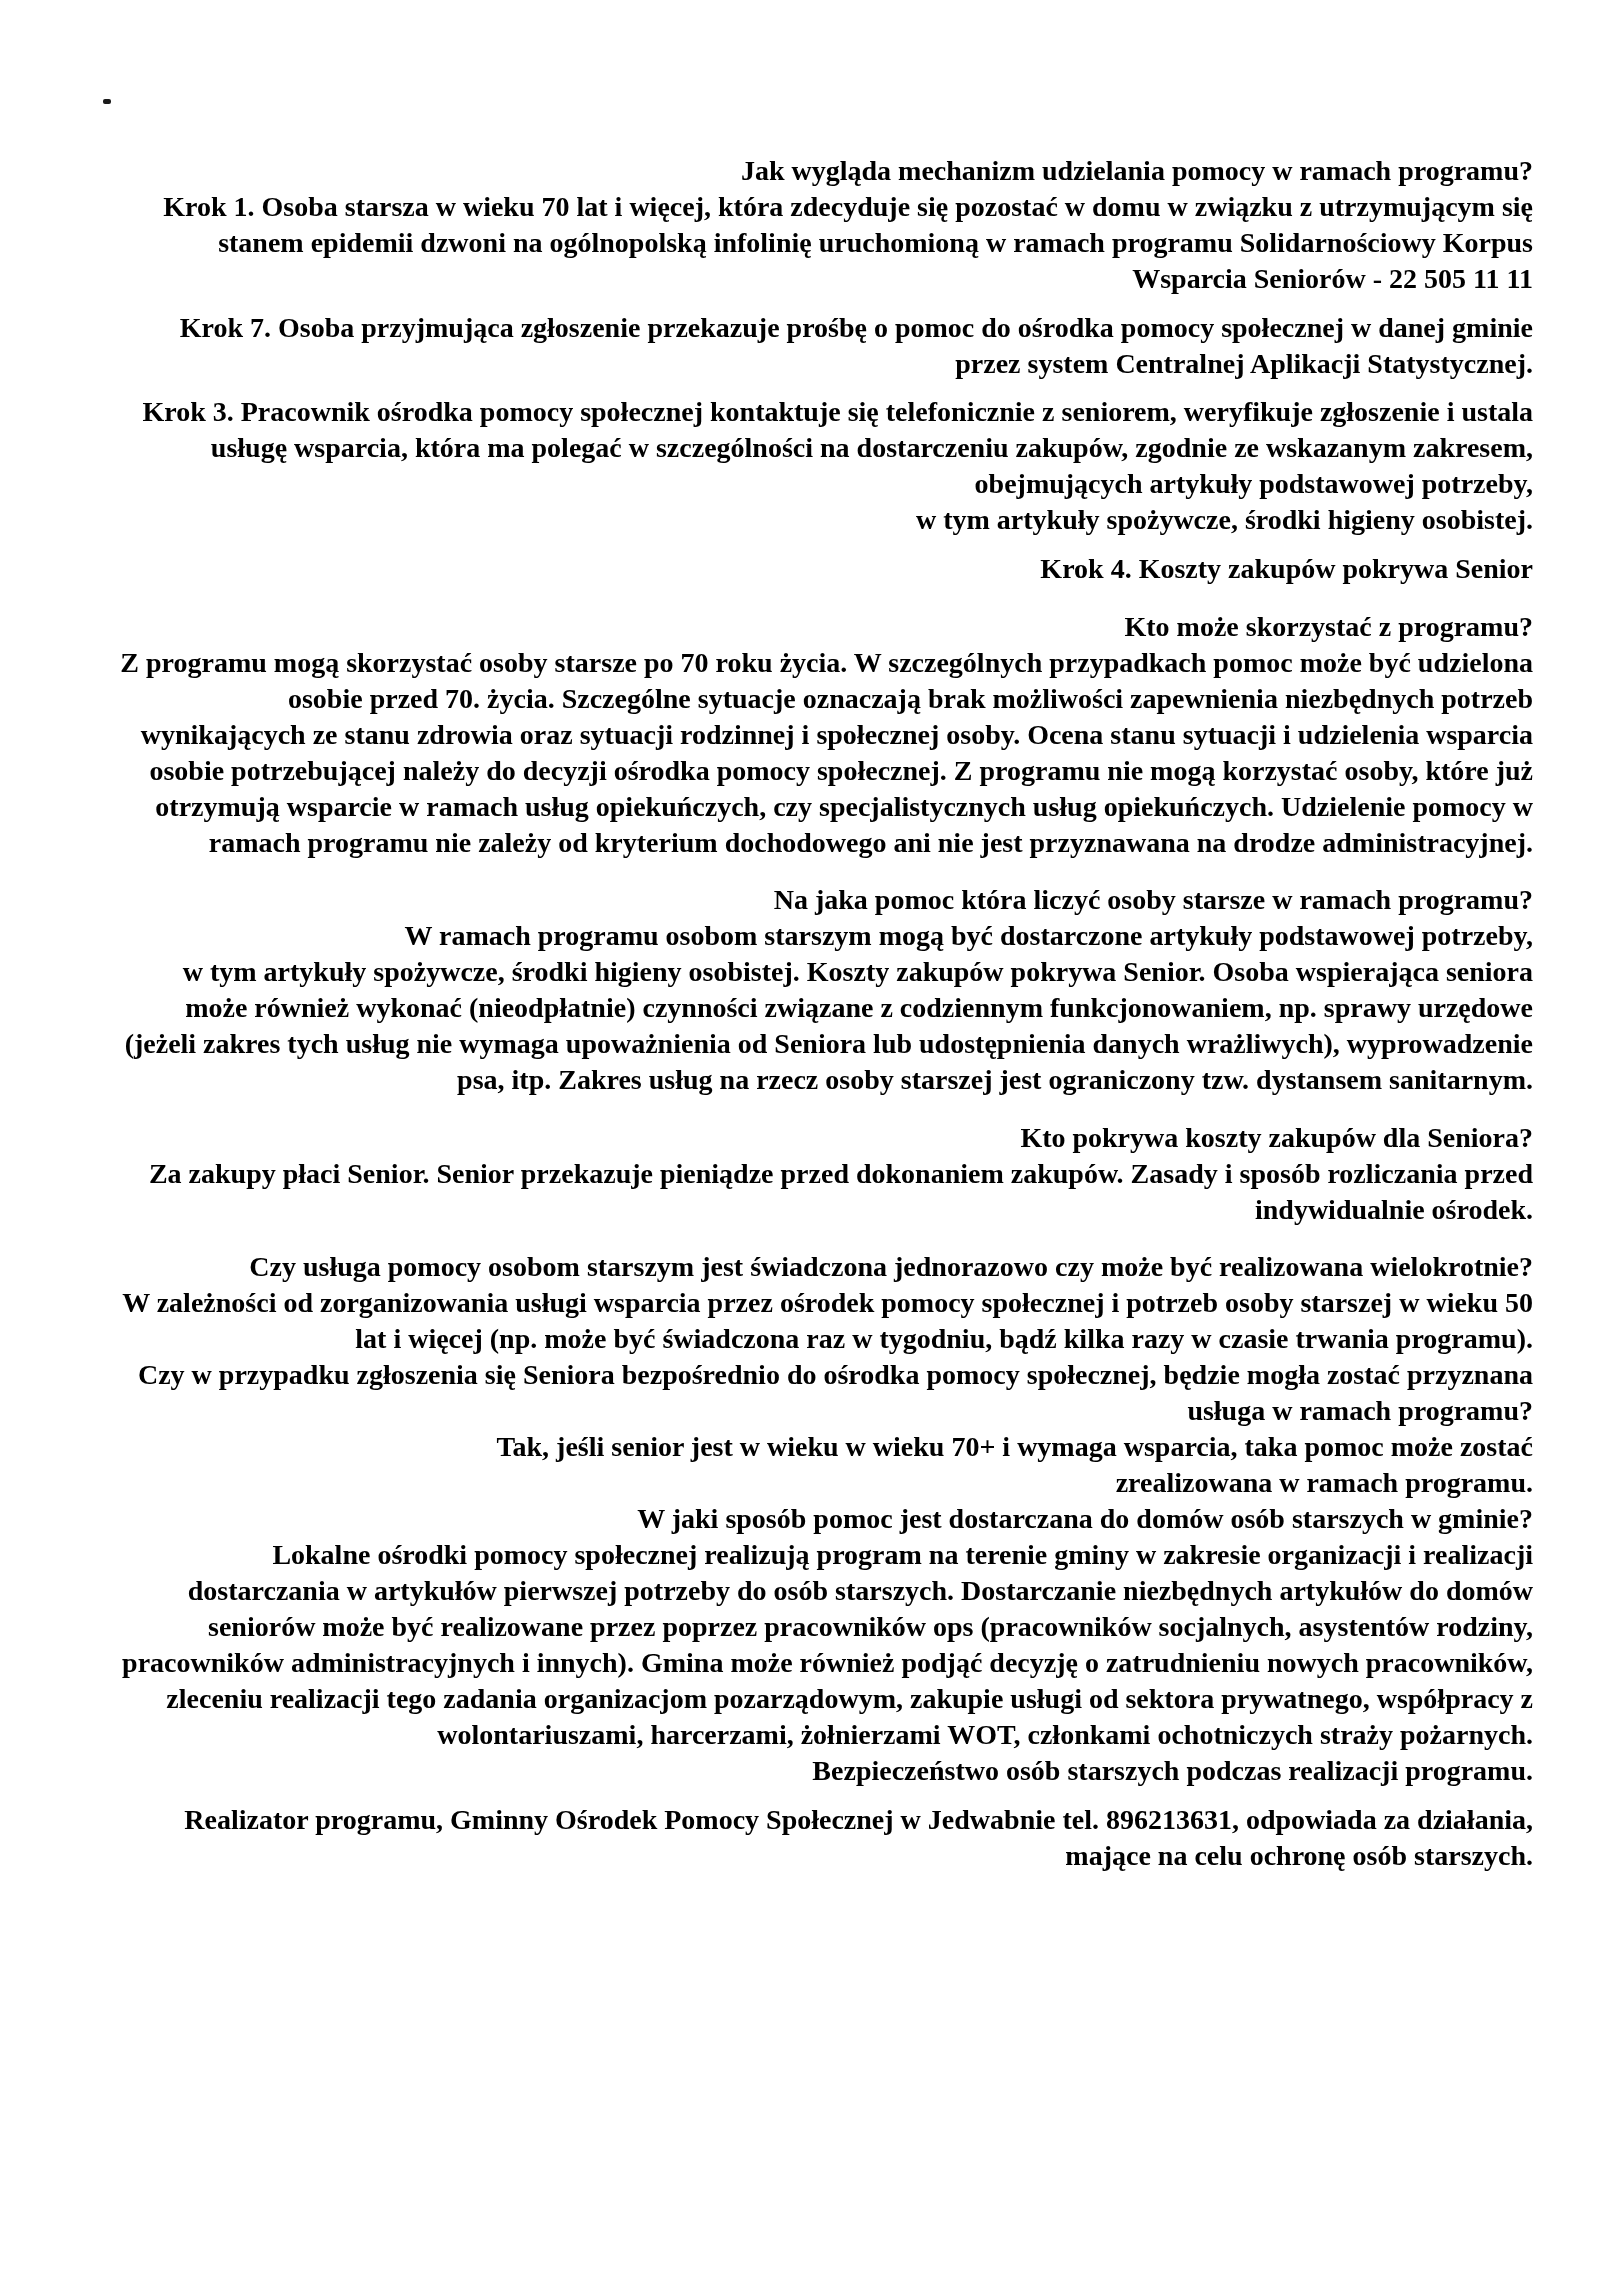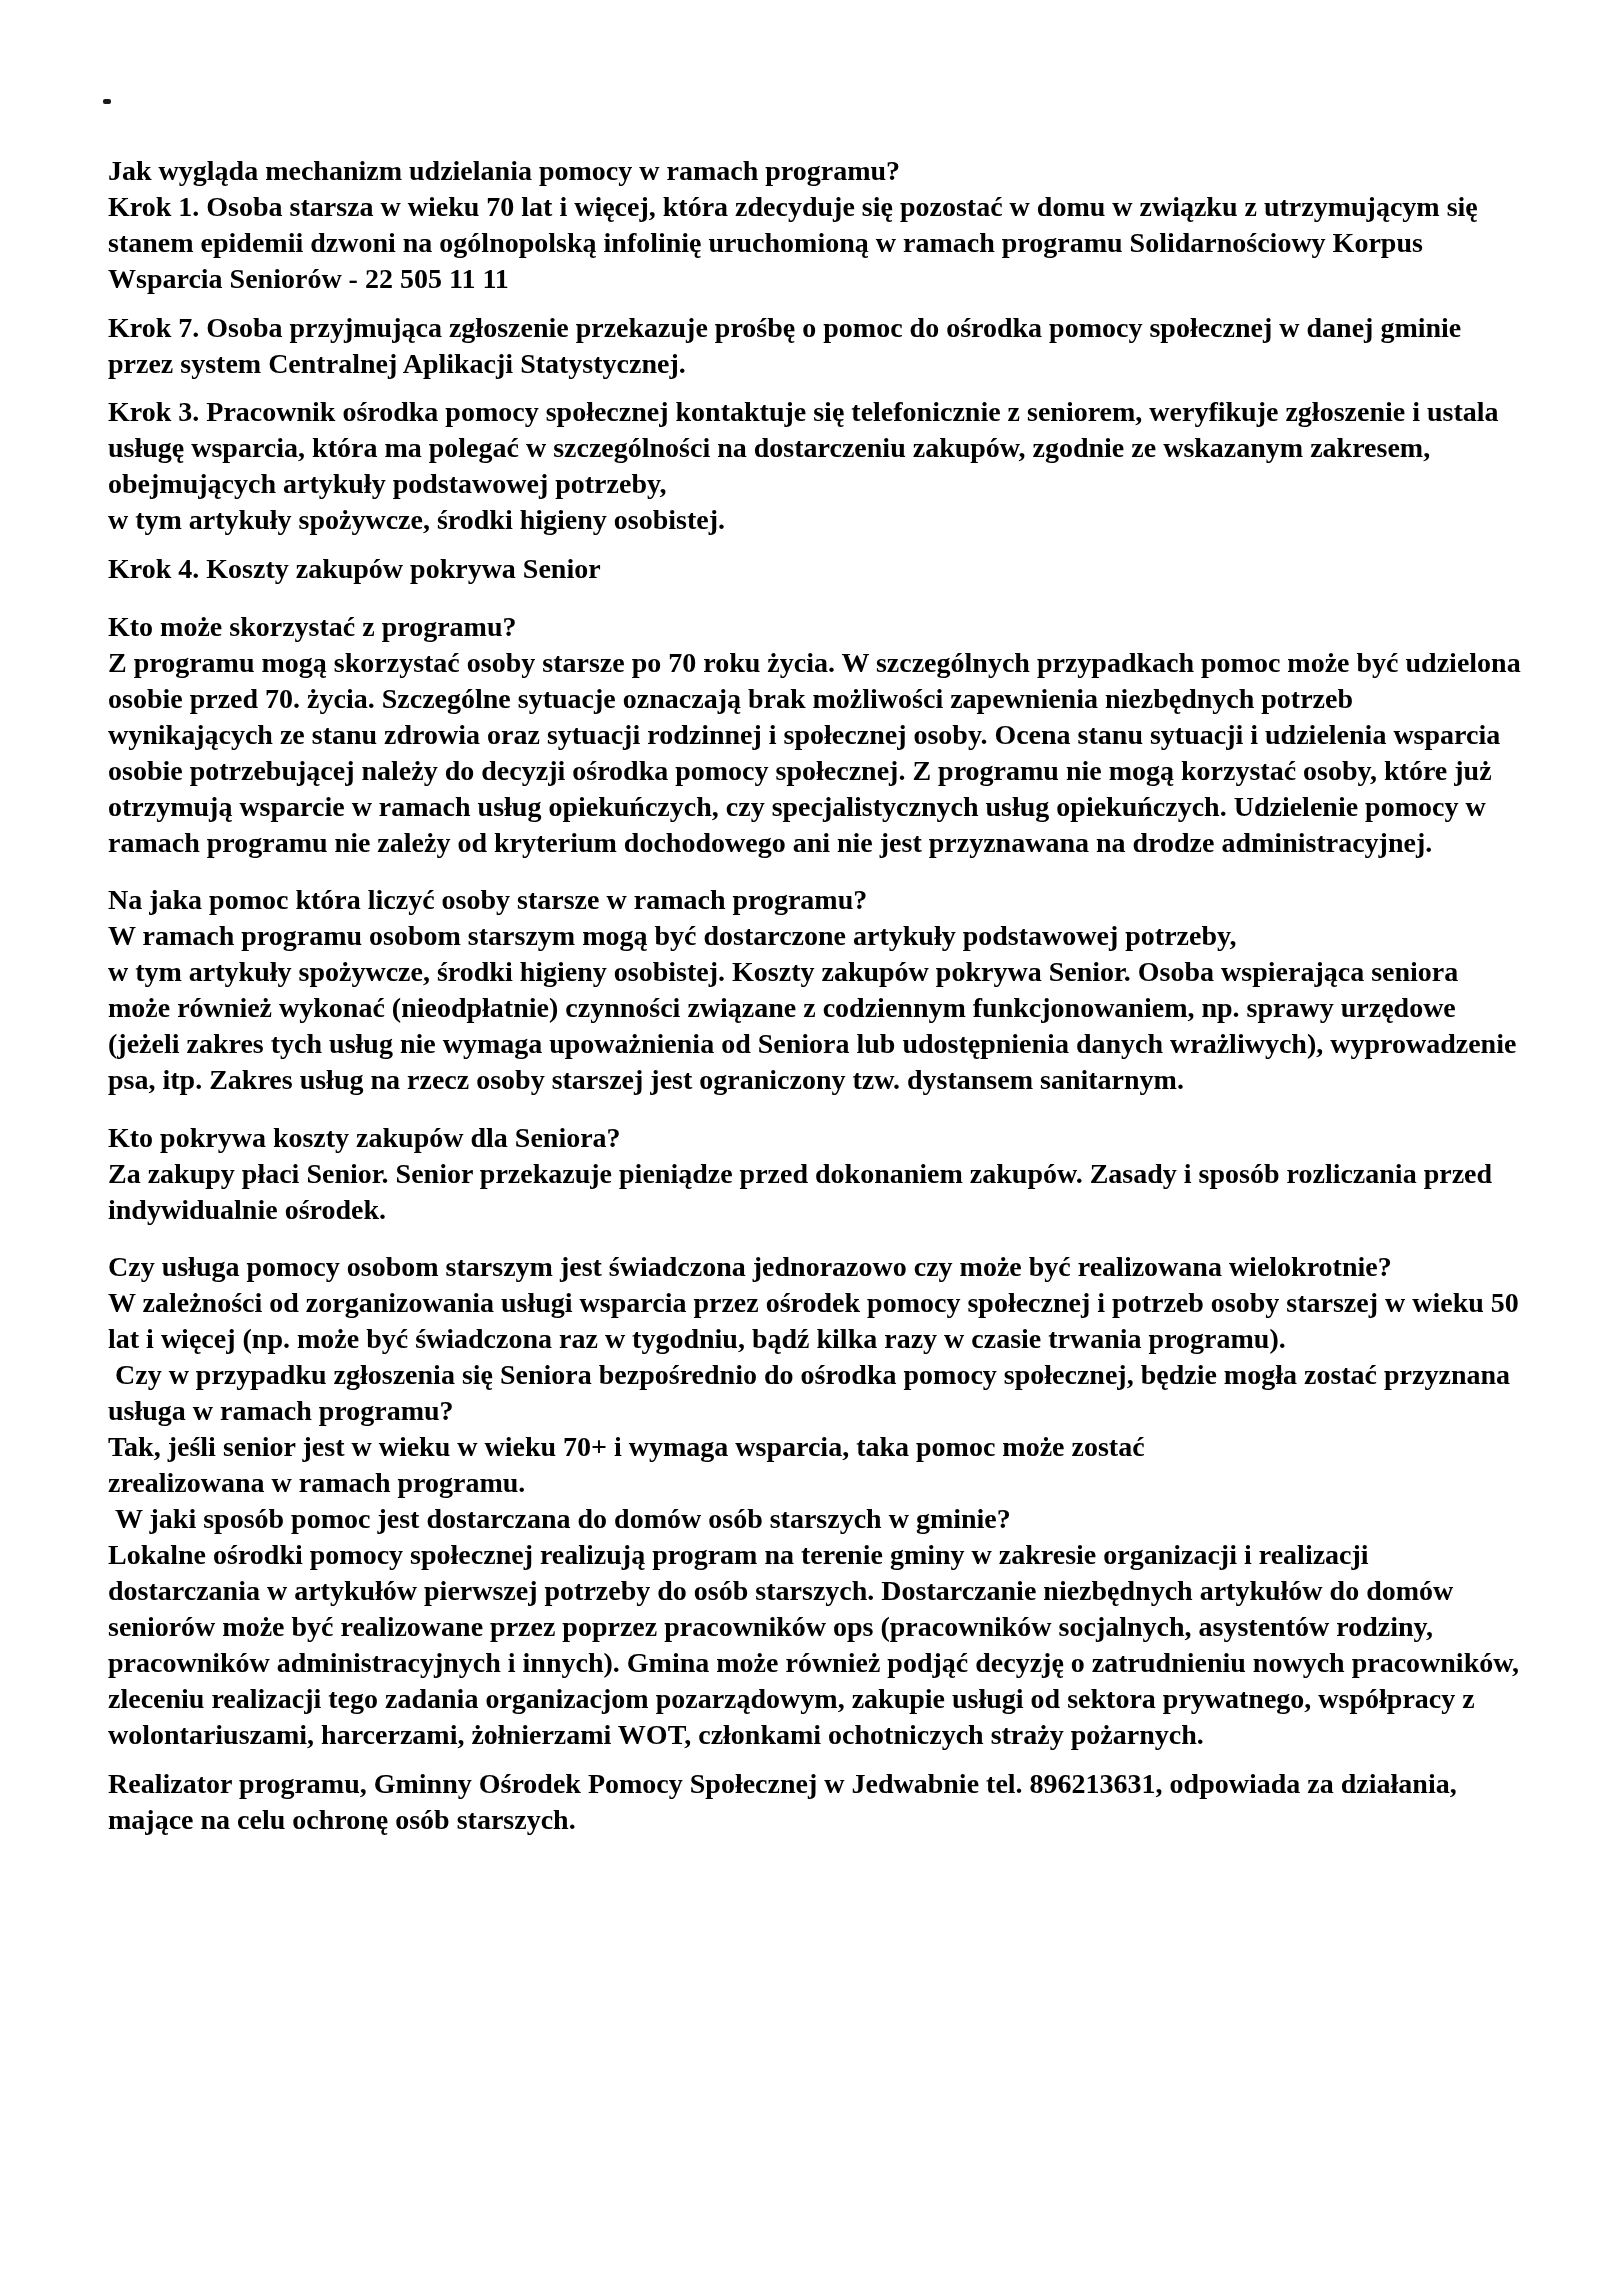--- a/index.html
+++ b/index.html
@@ -11,25 +11,26 @@
     position: relative;
     width: 1621px;
     height: 2293px;
     background: #ffffff;
     overflow: hidden;
     font-family: "Liberation Serif", serif;
     color: #000000;
   }
   .content {
     position: absolute;
-    left: 108px;
+    left: 120px;
     top: 153px;
     width: 1413px;
     font-size: 28px;
     line-height: 36px;
+    text-align: right;
   }
   .block {
     margin: 0;
     padding: 0;
     white-space: pre-wrap;
     font-size: 28px;
     line-height: 36px;
   }
   .b-h { font-weight: 700; }
   .b-p { font-weight: 700; }
@@ -67,16 +68,17 @@
 w tym artykuły spożywcze, środki higieny osobistej. Koszty zakupów pokrywa Senior. Osoba wspierająca seniora może również wykonać (nieodpłatnie) czynności związane z codziennym funkcjonowaniem, np. sprawy urzędowe (jeżeli zakres tych usług nie wymaga upoważnienia od Seniora lub udostępnienia danych wrażliwych), wyprowadzenie psa, itp. Zakres usług na rzecz osoby starszej jest ograniczony tzw. dystansem sanitarnym.</p>
       <h2 class="block b-h gap-head">Kto pokrywa koszty zakupów dla Seniora?</h2>
       <p class="block b-p gap-none">Za zakupy płaci Senior. Senior przekazuje pieniądze przed dokonaniem zakupów. Zasady i sposób rozliczania przed indywidualnie ośrodek.</p>
       <h2 class="block b-h gap-head">Czy usługa pomocy osobom starszym jest świadczona jednorazowo czy może być realizowana wielokrotnie?</h2>
       <p class="block b-p gap-none">W zależności od zorganizowania usługi wsparcia przez ośrodek pomocy społecznej i potrzeb osoby starszej w wieku 50 lat i więcej (np. może być świadczona raz w tygodniu, bądź kilka razy w czasie trwania programu).</p>
       <h2 class="block b-h gap-none"> Czy w przypadku zgłoszenia się Seniora bezpośrednio do ośrodka pomocy społecznej, będzie mogła zostać przyznana usługa w ramach programu?</h2>
       <p class="block b-p gap-none">Tak, jeśli senior jest w wieku w wieku 70+ i wymaga wsparcia, taka pomoc może zostać
 zrealizowana w ramach programu.</p>
       <h2 class="block b-h gap-none"> W jaki sposób pomoc jest dostarczana do domów osób starszych w gminie?</h2>
       <p class="block b-p gap-none">Lokalne ośrodki pomocy społecznej realizują program na terenie gminy w zakresie organizacji i realizacji dostarczania w artykułów pierwszej potrzeby do osób starszych. Dostarczanie niezbędnych artykułów do domów seniorów może być realizowane przez poprzez pracowników ops (pracowników socjalnych, asystentów rodziny, pracowników administracyjnych i innych). Gmina może również podjąć decyzję o zatrudnieniu nowych pracowników, zleceniu realizacji tego zadania organizacjom pozarządowym, zakupie usługi od sektora prywatnego, współpracy z wolontariuszami, harcerzami, żołnierzami WOT, członkami ochotniczych straży pożarnych.</p>
+      <h2 class="block b-h gap-none"> Bezpieczeństwo osób starszych podczas realizacji programu.</h2>
       <p class="block b-p gap-para bold">Realizator programu, Gminny Ośrodek Pomocy Społecznej w Jedwabnie tel. 896213631, odpowiada za działania, mające na celu ochronę osób starszych.</p>
     </div>
 </div>
 
 
 </body></html>

